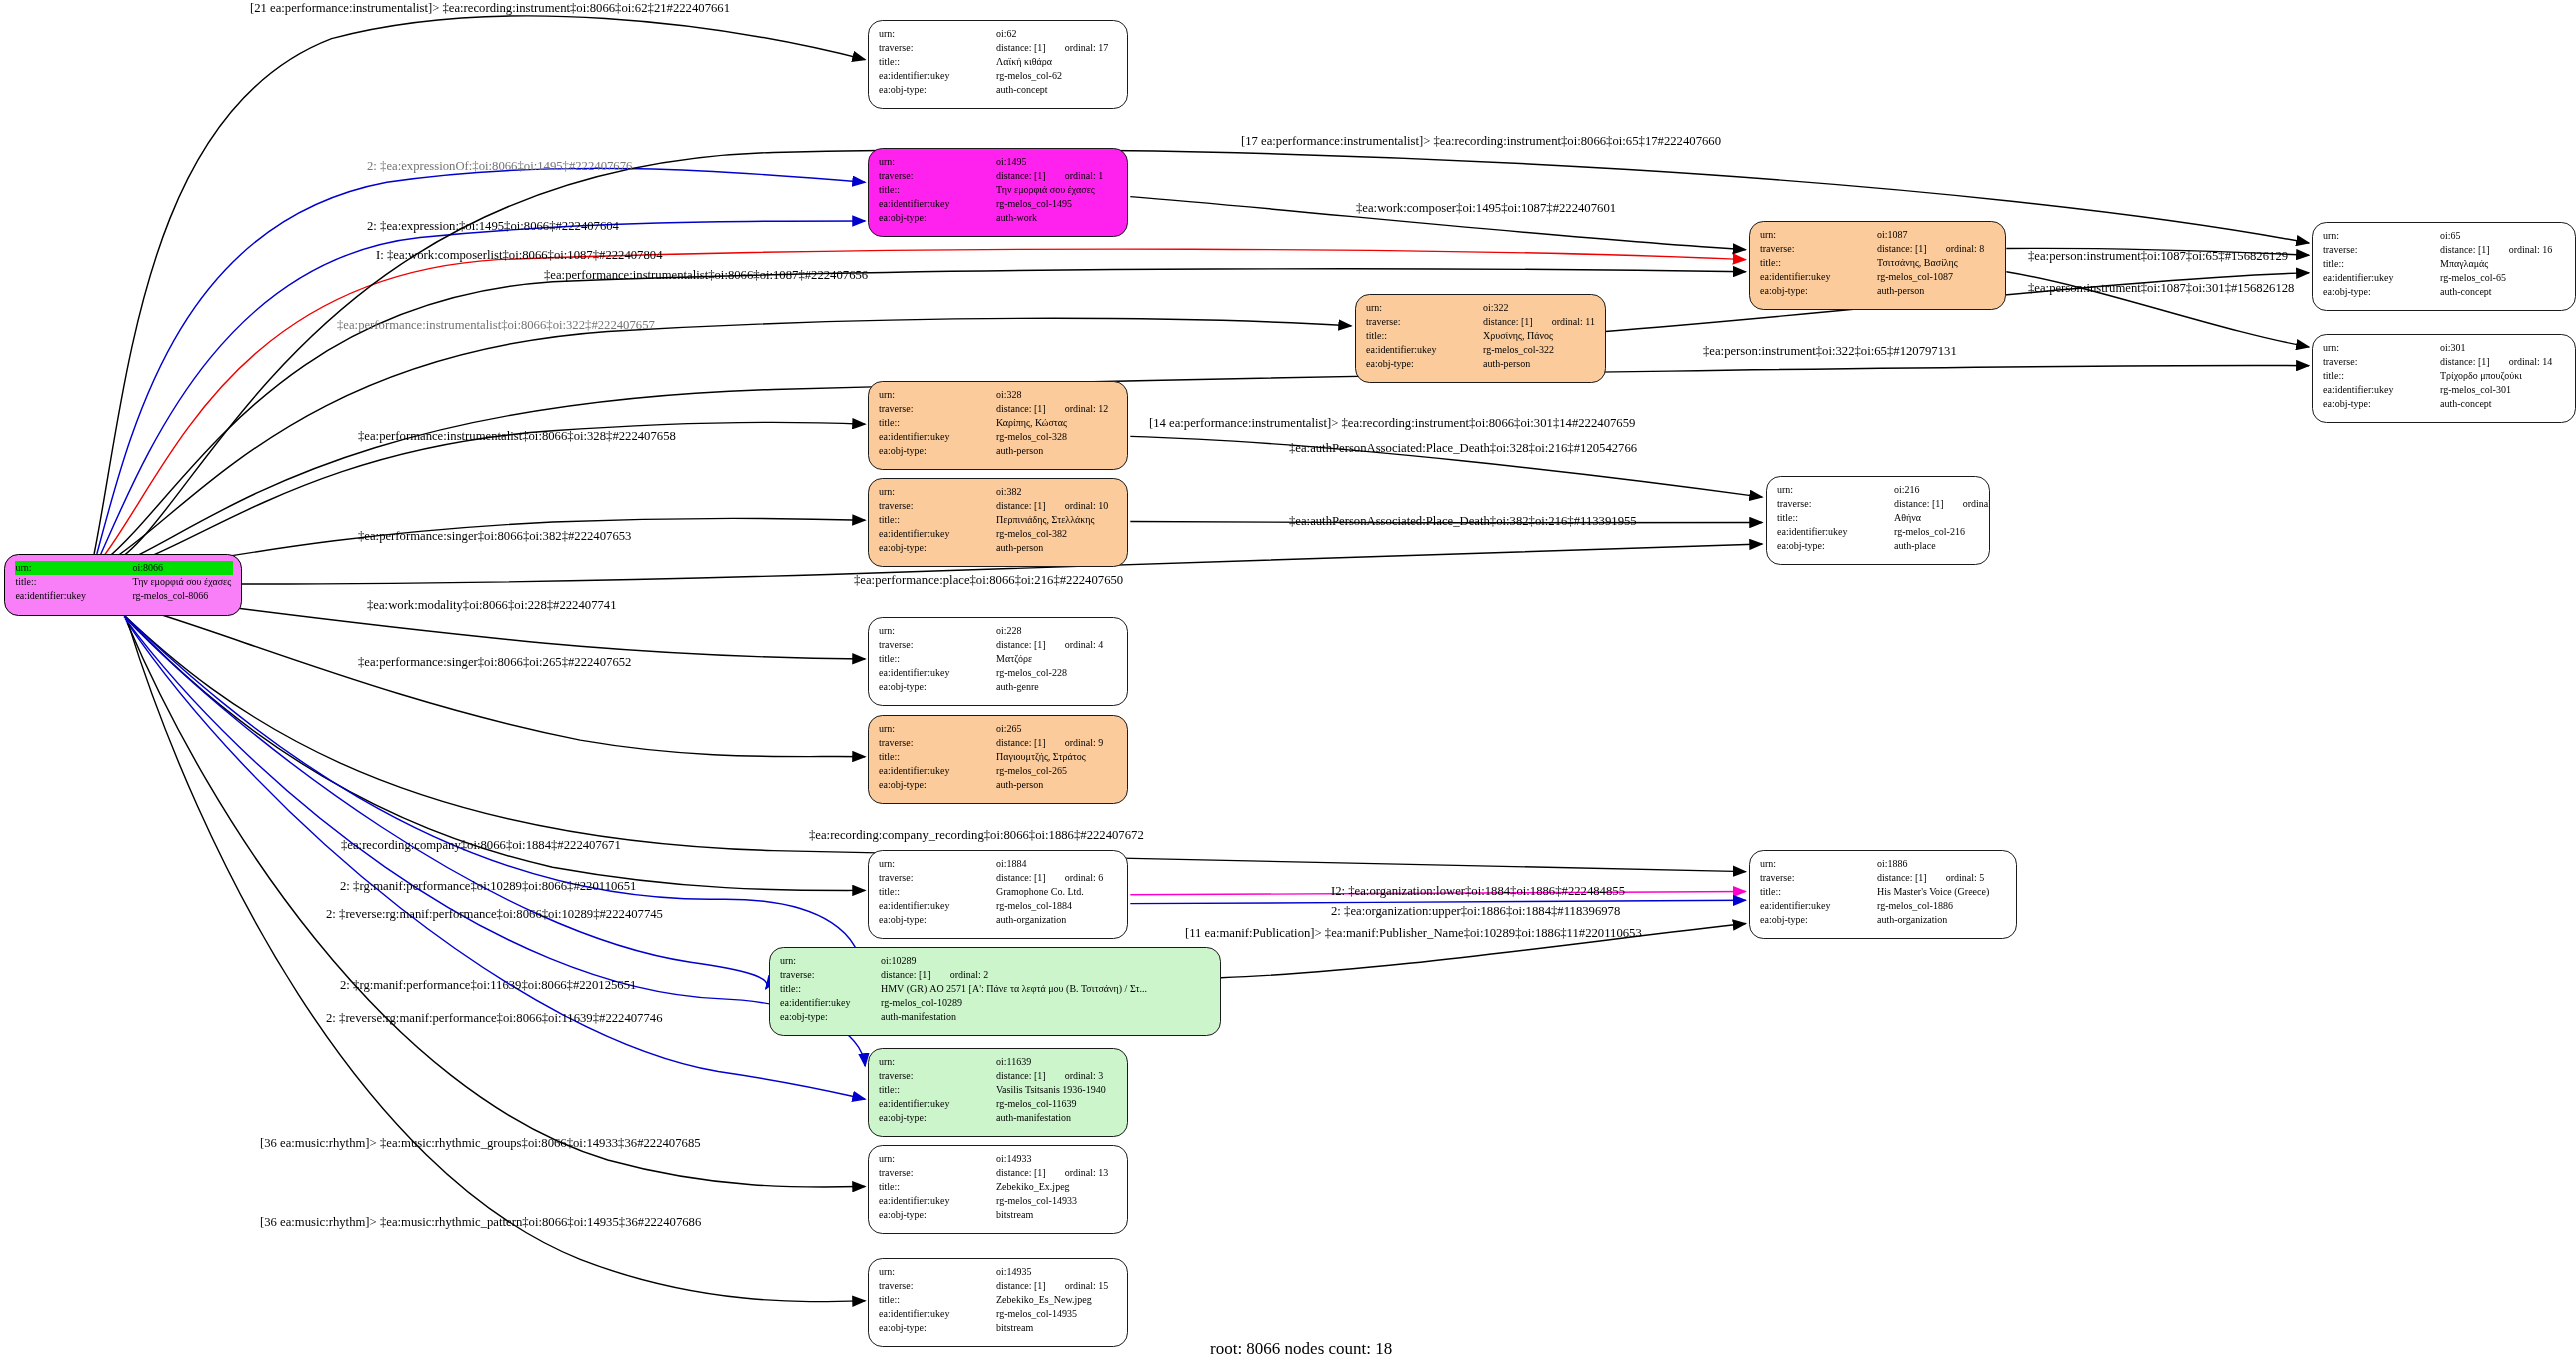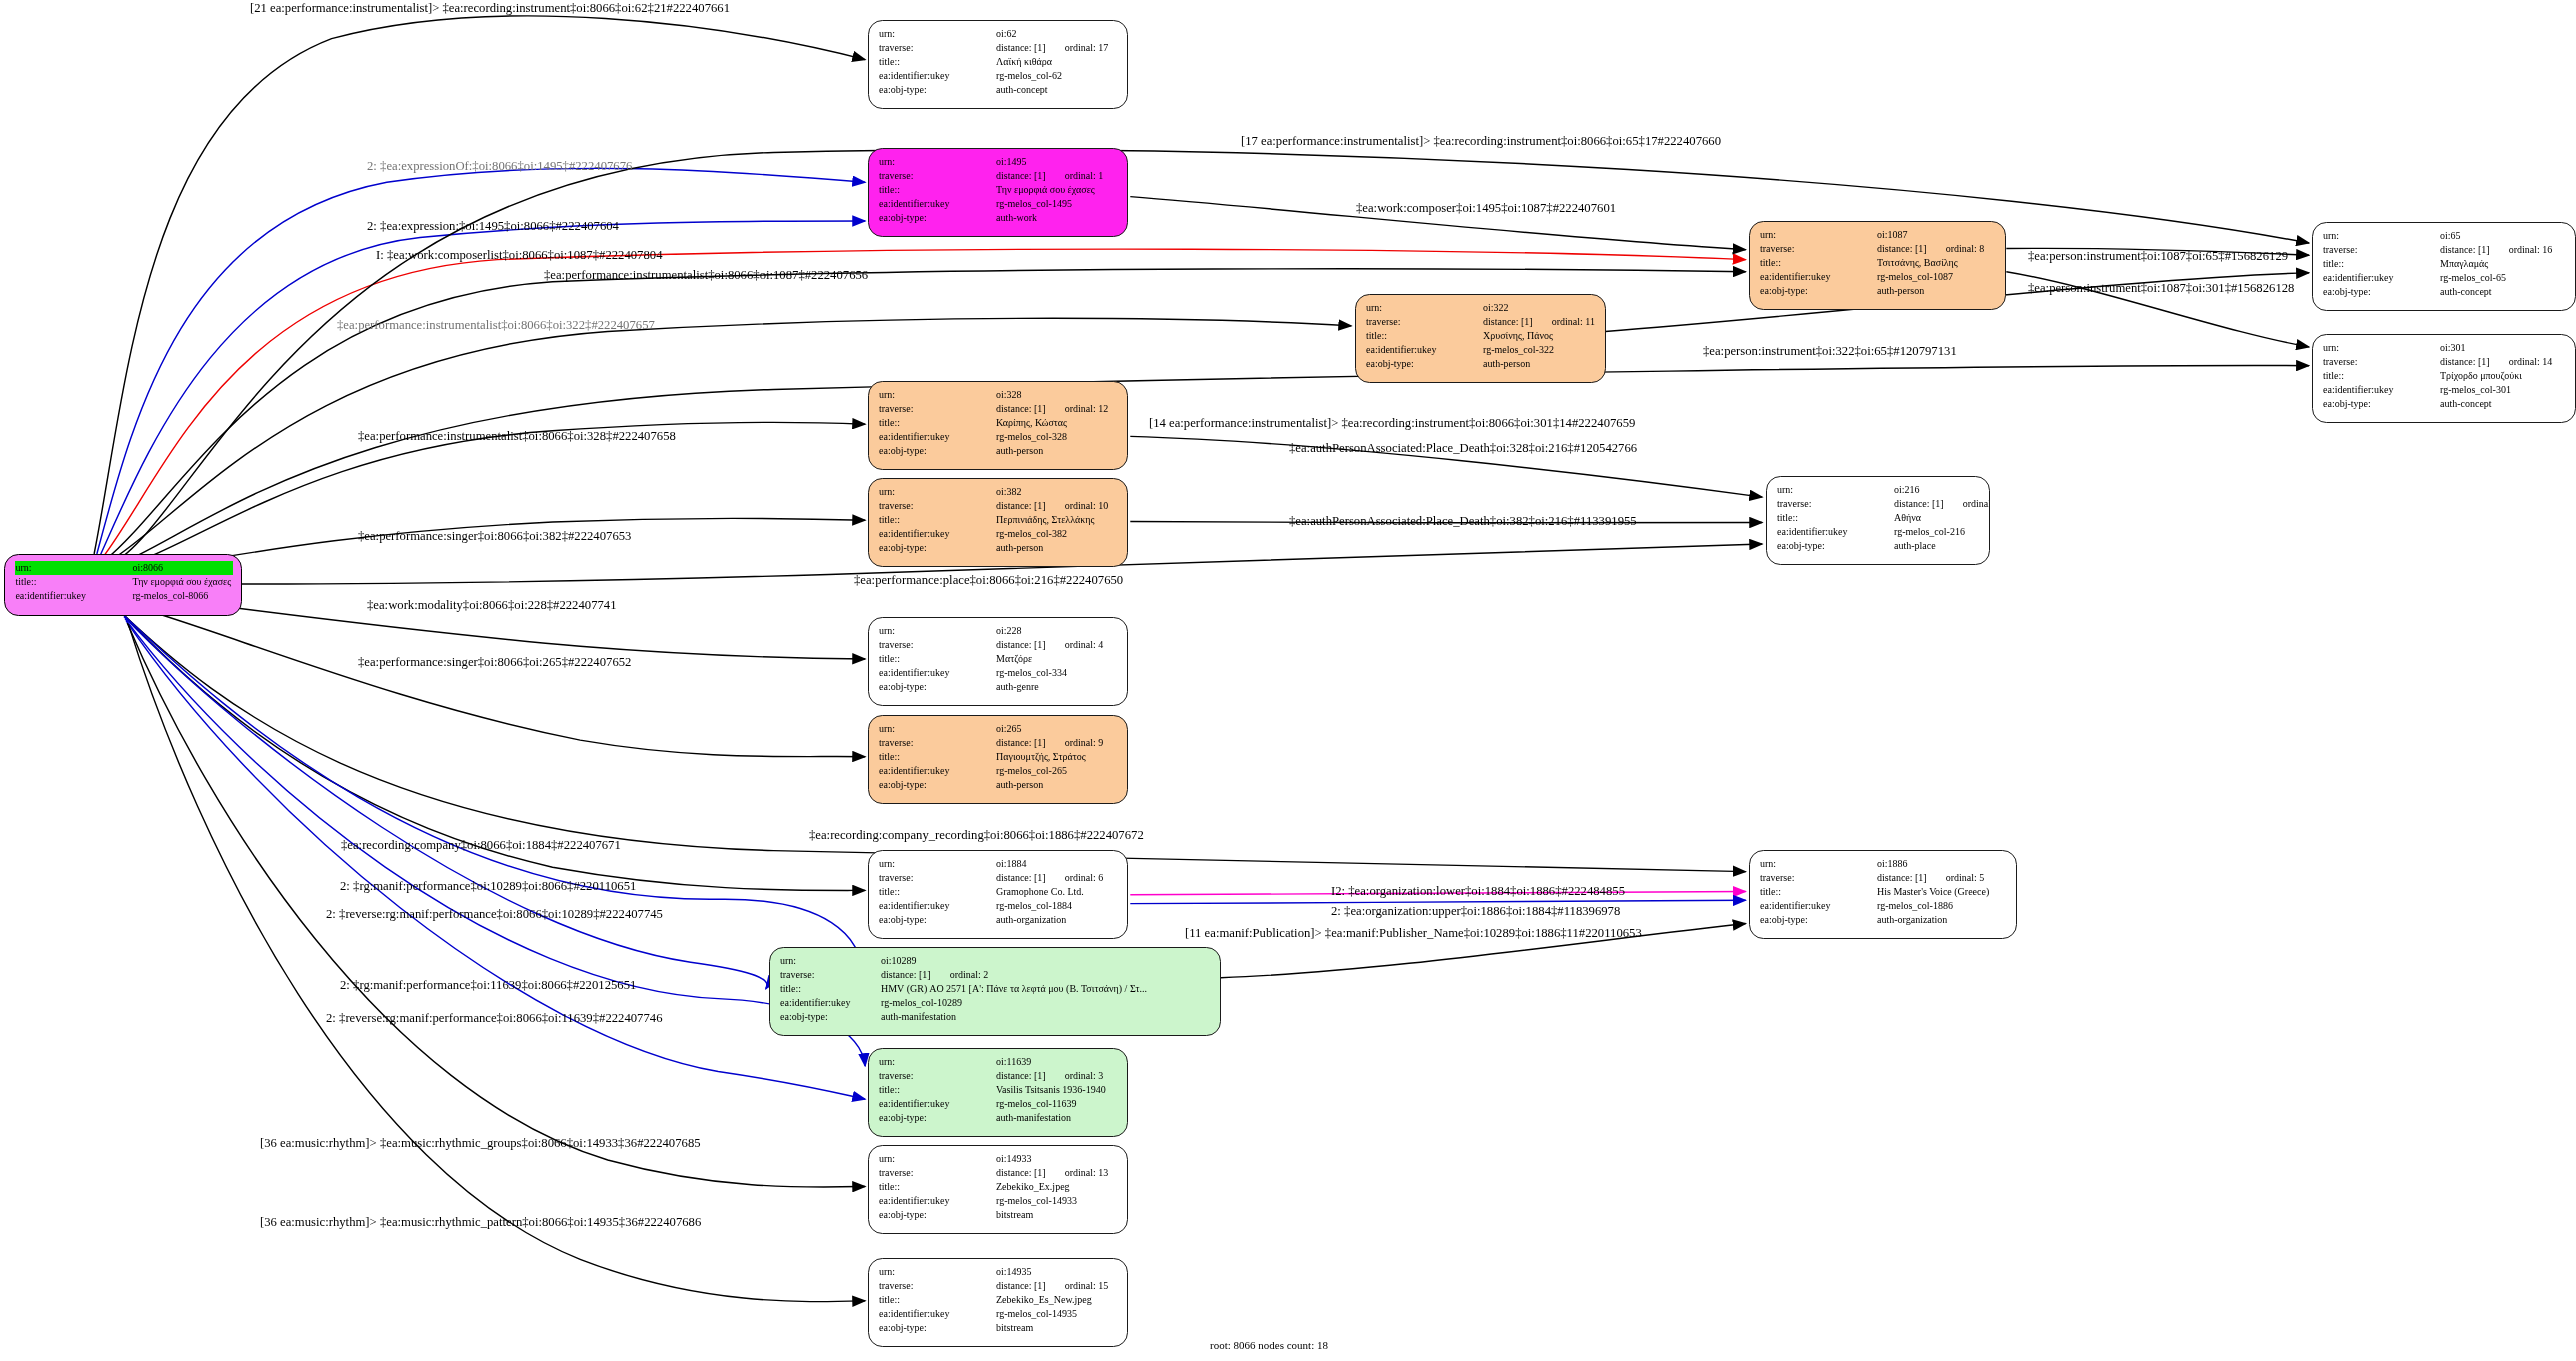--- a/index.html
+++ b/index.html
@@ -71,21 +71,21 @@
     position: absolute;
     font-family: "Liberation Serif", serif;
     font-size: 12.7px;
     color: #000000;
     white-space: nowrap;
     background: transparent;
   }
   .footer-label {
     position: absolute;
     font-family: "Liberation Serif", serif;
-    font-size: 11px;
+    font-size: 17px;
     color: #000;
     white-space: nowrap;
   }
 </style>
 </head>
 <body>
 
 <div id="canvas">
 
   <svg id="edge-layer" viewBox="0 0 4663 2464" xmlns="http://www.w3.org/2000/svg">
@@ -398,21 +398,21 @@
           <span class="k">traverse:</span>
           <span class="v">distance: [1]</span>
           <span class="ord">ordinal: 4</span>
         </div>
         <div class="row">
           <span class="k">title::</span>
           <span class="v">Ματζόρε</span>
         </div>
         <div class="row">
           <span class="k">ea:identifier:ukey</span>
-          <span class="v">rg-melos_col-334</span>
+          <span class="v">rg-melos_col-228</span>
         </div>
         <div class="row">
           <span class="k">ea:obj-type:</span>
           <span class="v">auth-genre</span>
         </div>
       </div>
       <div class="node n-person w-std" style="left: 868px; top: 715px; width: 260px; height: 89px;">
         <div class="row">
           <span class="k">urn:</span>
           <span class="v">oi:265</span>

